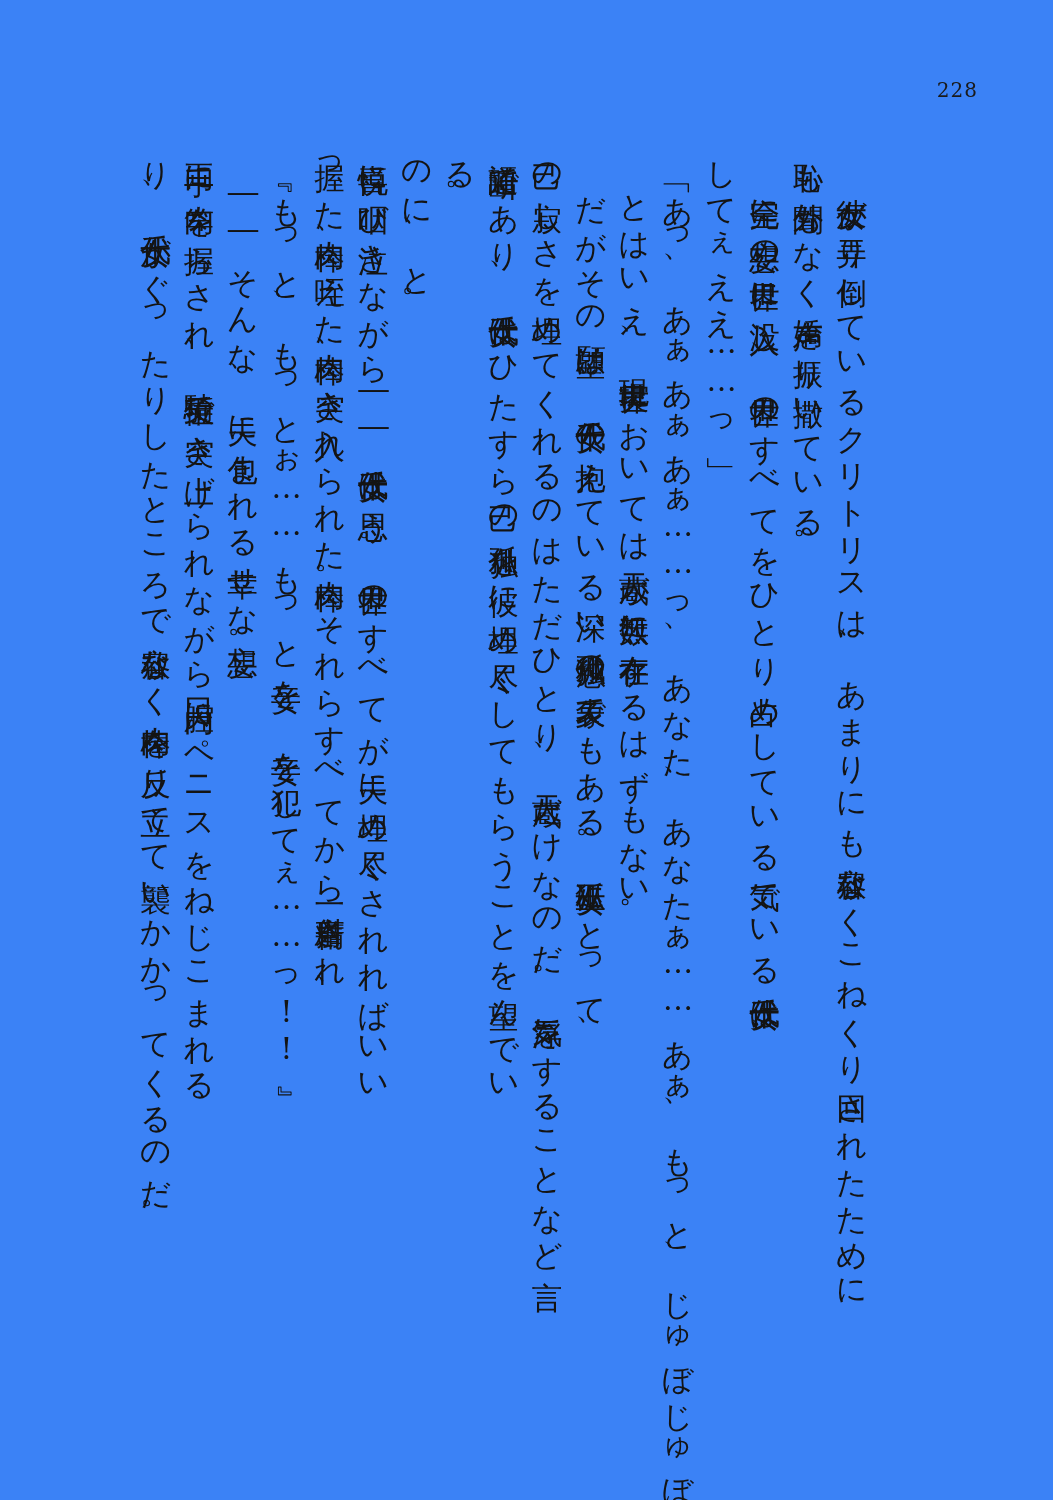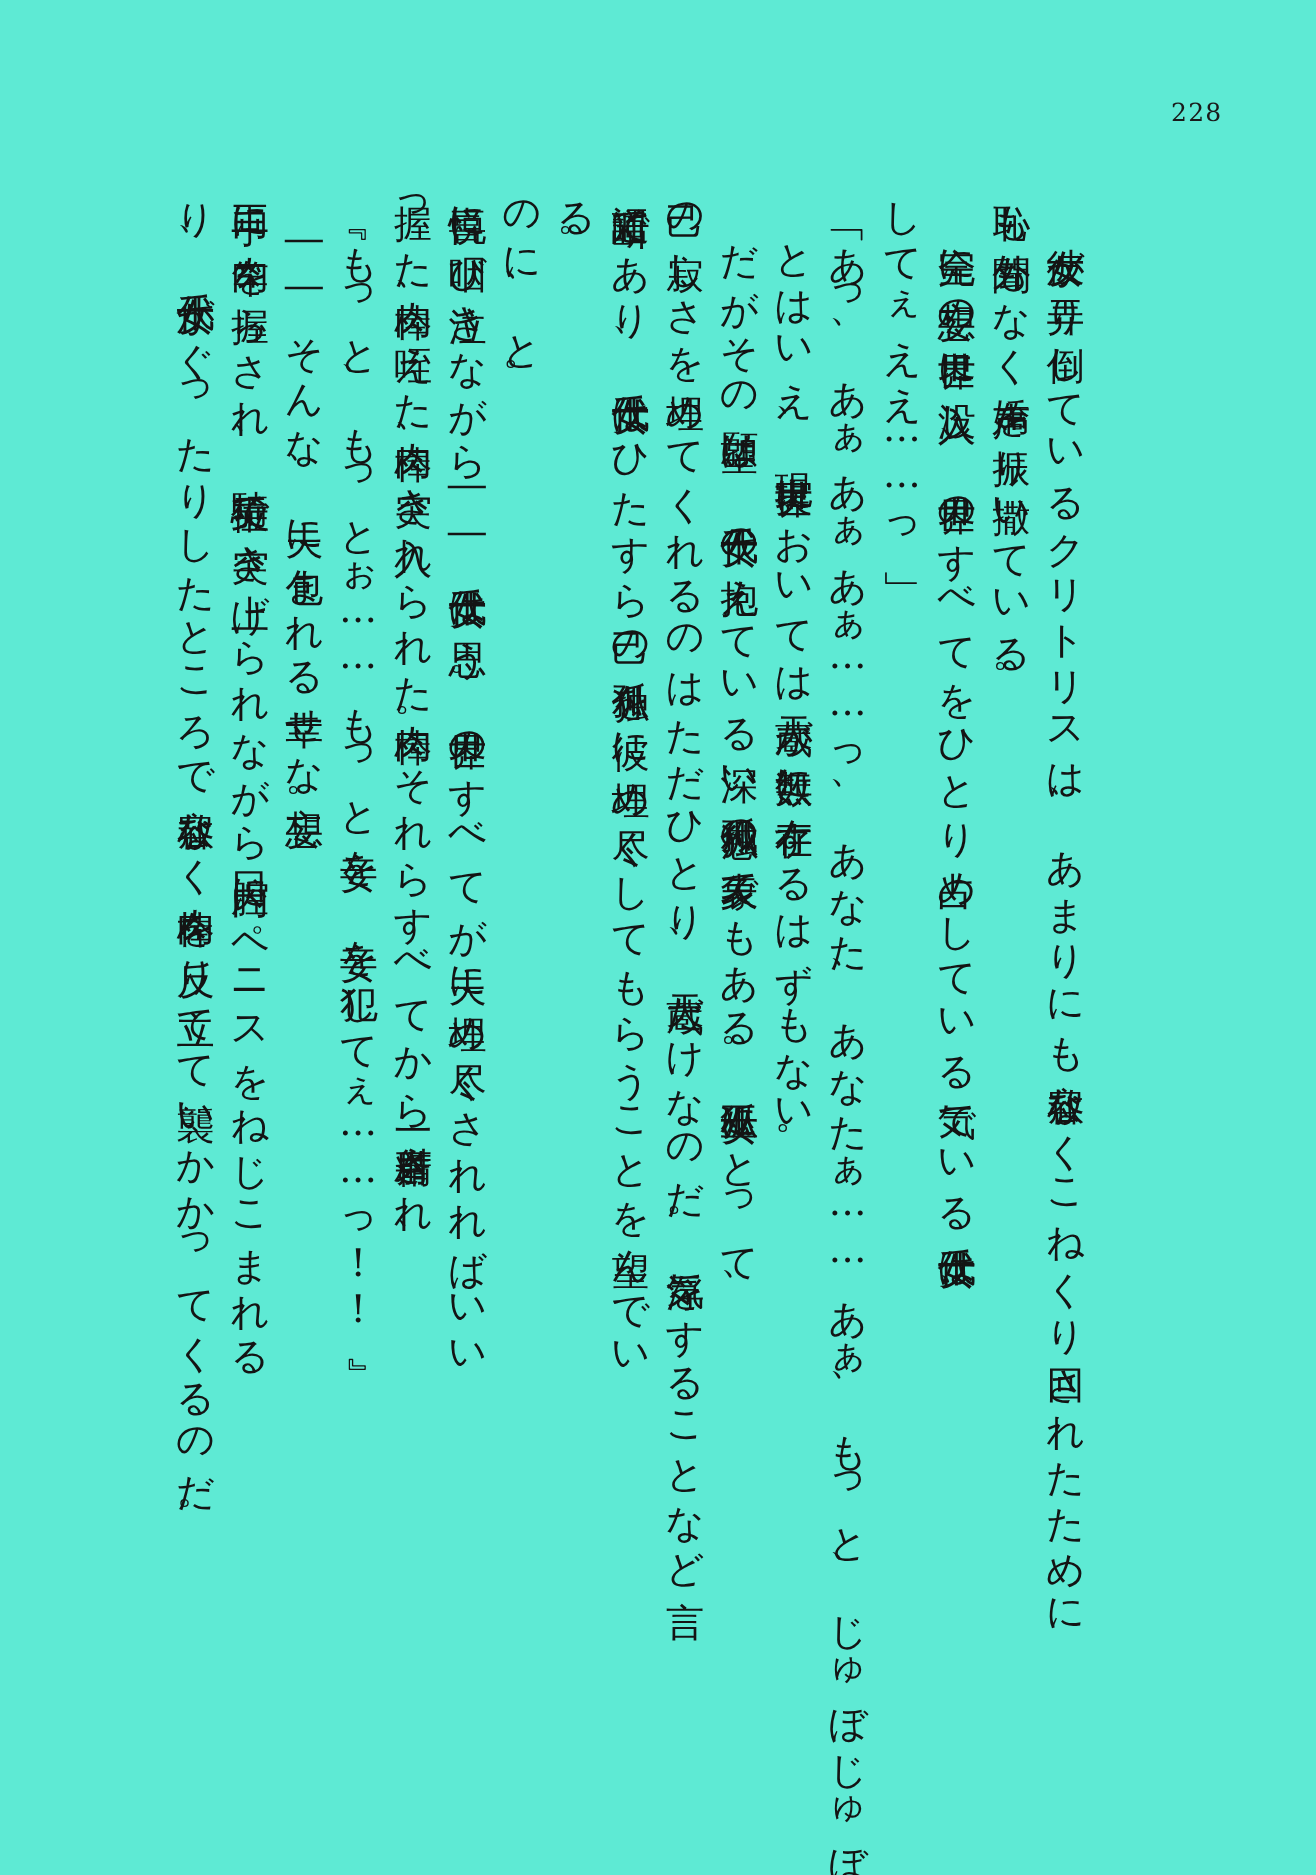--- a/index.html
+++ b/index.html
@@ -7,21 +7,21 @@
     padding: 0;
     background: #ffffff;
   }
   body {
     font-family: "DejaVu Serif", "Liberation Serif", serif;
   }
   .page {
     position: relative;
     width: 1053px;
     height: 1500px;
-    background: #5eead4;
+    background: #3b82f6;
     overflow: hidden;
   }
   .page-number {
     position: absolute;
     top: 78px;
     right: 75px;
     font-size: 20px;
     color: #1a1a1a;
     letter-spacing: 1px;
     font-family: "DejaVu Serif", "Liberation Serif", serif;

